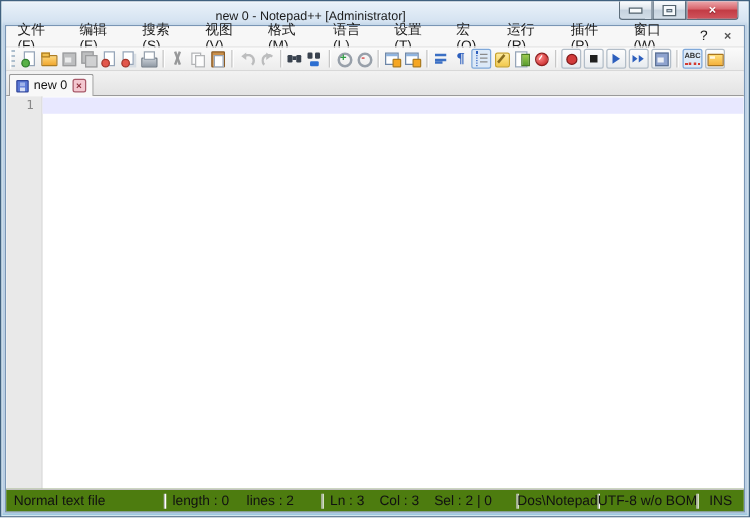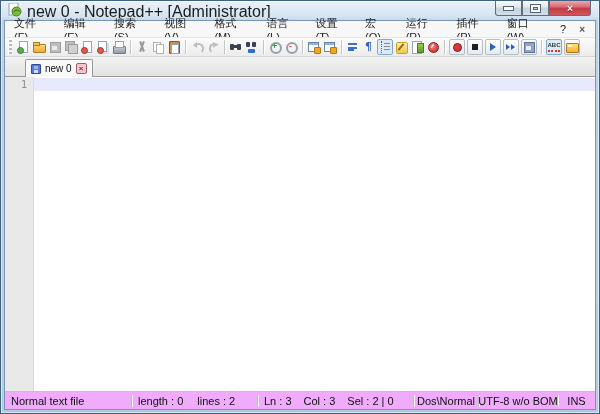--- a/index.html
+++ b/index.html
@@ -5,21 +5,21 @@
   html,body{margin:0;padding:0;background:#fff;}
   *{box-sizing:border-box;}
   .win{
     position:relative;width:600px;height:414px;
     font-family:"Liberation Sans",sans-serif;
     background:linear-gradient(180deg,#EAF2FA 0px,#D5E3F1 16px,#BFD3E6 20px,#B9CEE3 100%);
     border:1px solid #40617F;
     box-shadow:inset 0 0 0 1px rgba(255,255,255,.55), inset 0 -2px 2px rgba(110,190,215,.45);
   }
   
-  .titlebar{height:17px;display:flex;gap:5px;padding:2px 110px 0 7px;font-size:16px;color:#1b1b1b;white-space:nowrap;overflow:hidden;}
+  .titlebar{height:17px;display:flex;align-items:center;gap:5px;padding:2px 110px 0 7px;font-size:10px;color:#1b1b1b;white-space:nowrap;overflow:hidden;flex-direction:column;}
   .caption{position:absolute;top:0;right:8px;display:flex;}
   .cap-btn{width:27px;height:15px;border:1px solid #5E6E7C;border-top:none;
     background:linear-gradient(#FCFDFE,#DDE5EC 45%,#C6D2DE 50%,#D3DEE8);
     display:flex;align-items:center;justify-content:center;position:relative;}
   .cap-btn.first{border-bottom-left-radius:3px;}
   .cap-close{width:42px;border-bottom-right-radius:3px;
     background:linear-gradient(#ECA8AC,#D8646B 45%,#C23B44 50%,#D0545C);
     color:#fff;font-weight:bold;font-size:10px;text-shadow:0 1px 1px #7E1F26;}
   .glyph-min{width:9px;height:3px;background:#F7FAFC;box-shadow:0 0 0 1px #55646F;}
   .glyph-max{width:9px;height:7px;background:transparent;border:2px solid #F7FAFC;box-shadow:0 0 0 1px #55646F, inset 0 0 0 1px #55646F;}
@@ -93,37 +93,37 @@
   .i-macro-play::before{left:4px;top:3px;border-left:6px solid #2D5FBD;border-top:4px solid transparent;border-bottom:4px solid transparent;}
   .i-macro-run-multiple::before{left:2px;top:4px;border-left:4px solid #2D5FBD;border-top:3px solid transparent;border-bottom:3px solid transparent;}
   .i-macro-run-multiple::after{left:7px;top:4px;border-left:4px solid #2D5FBD;border-top:3px solid transparent;border-bottom:3px solid transparent;}
   .i-macro-save::before{left:2px;top:2px;width:9px;height:9px;background:#8FA3CF;border:1px solid #5E7396;}
   .i-macro-save::after{left:4px;top:6px;width:5px;height:4px;background:#ECEFF5;}
   .i-spell-check::before{content:"ABC";left:0;top:1px;width:14px;text-align:center;font:bold 6px/8px "Liberation Sans",sans-serif;color:#333;}
   .i-spell-check::after{left:1px;bottom:2px;width:12px;height:0;border-bottom:2px dotted #D33A2F;}
   .i-doc-monitor::before{left:1px;top:3px;width:11px;height:8px;background:linear-gradient(#FFDE7A,#F4B13C);border:1px solid #A9761F;border-radius:1px;}
   .i-doc-monitor::after{left:3px;top:5px;width:4px;height:2px;background:#FFF7DF;}
   
-  .tabbar{height:20px;background:linear-gradient(#F2F2F2,#E3E3E3);display:flex;align-items:flex-end;padding-left:20px;border-bottom:1px solid #9A9A9A;}
+  .tabbar{height:20px;background:linear-gradient(#F2F2F2,#E3E3E3);display:flex;align-items:flex-end;padding-left:2px;border-bottom:1px solid #9A9A9A;}
   .tabs{display:flex;align-items:flex-end;}
   .tab{height:18px;display:flex;align-items:center;gap:4px;padding:0 5px;font-size:10px;color:#111;
     background:linear-gradient(#FDFDFD,#EDEDED);border:1px solid #9A9A9A;border-bottom:none;border-radius:2px 2px 0 0;margin-bottom:-1px;}
   .tab.active{background:#F8F8F8;}
   .tab-doc-icon{position:relative;width:10px;height:10px;background:#5B79D6;border:1px solid #32479B;border-radius:1px;}
   .tab-doc-icon::before{content:"";position:absolute;left:2px;top:1px;width:4px;height:3px;background:#9FB3EA;}
   .tab-doc-icon::after{content:"";position:absolute;left:2px;top:5px;width:4px;height:3px;background:#D6DEF5;}
   .tab-close{width:11px;height:11px;background:#F3C7D0;border:1px solid #A85A6A;border-radius:2px;color:#8E2F3C;
     font:bold 8px/9px "Liberation Sans",sans-serif;display:flex;align-items:center;justify-content:center;}
   
   .editor{flex:1;display:flex;background:#FFF;overflow:hidden;}
   .margin{width:29px;background:#E9E9E9;border-right:1px solid #DCDCDC;font:10px/13px "DejaVu Sans Mono",monospace;color:#8A8A8A;text-align:right;padding:1px 6px 0 0;}
   .textarea{flex:1;position:relative;}
   .cur-line{position:absolute;left:0;right:0;top:1px;height:13px;}
   
-  .statusbar{height:18px;border-top:1px solid #C2C2C2;background:#f0abfc;display:flex;align-items:center;font-size:11px;color:#111;white-space:nowrap;}
+  .statusbar{height:18px;border-top:1px solid #C2C2C2;background:#4d7c0f;display:flex;align-items:center;font-size:11px;color:#111;white-space:nowrap;}
   .sb{height:100%;display:flex;align-items:center;padding:0 6px;gap:14px;overflow:hidden;}
   .sb.center{justify-content:center;}
   .sb1{width:126px;} .sb2{width:125px;} .sb3{width:155px;gap:12px;} .sb4{width:64px;} .sb5{width:78px;text-align:right;} .sb6{flex:1;text-align:center;}
   .sb-sep{width:1px;height:12px;background:#BDBDBD;box-shadow:1px 0 0 #FFF;}
 </style>
 </head>
 <body>
 
 <div class="win">
 
@@ -304,21 +304,21 @@
         <span>lines : 2</span>
       </div>
       <span class="sb-sep"></span>
       <div class="sb sb3">
         <span>Ln : 3</span>
         <span>Col : 3</span>
         <span>Sel : 2 | 0</span>
       </div>
       <span class="sb-sep"></span>
       <div class="sb sb4 center">
-          <span>Dos\Normal</span>
+          <span>Dos\Notepad</span>
         </div>
       <span class="sb-sep"></span>
       <div class="sb sb5 center">
           <span>UTF-8 w/o BOM</span>
         </div>
       <span class="sb-sep"></span>
       <div class="sb sb6 center">
           <span>INS</span>
         </div>
     </div>

